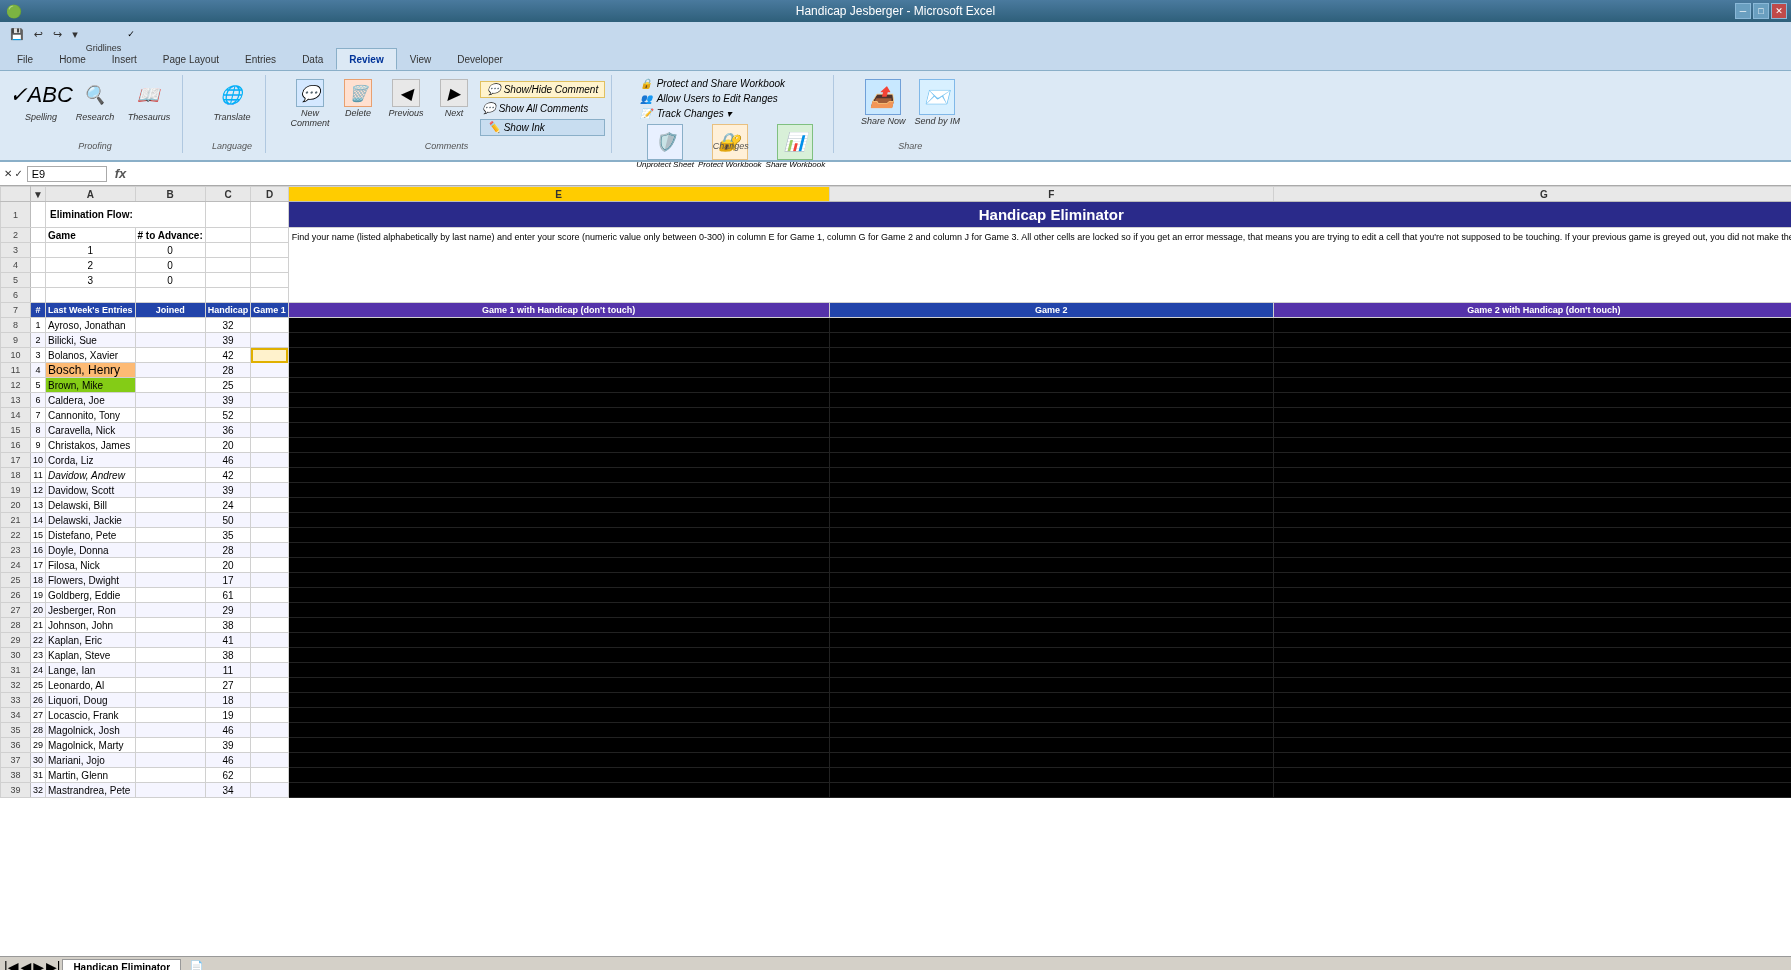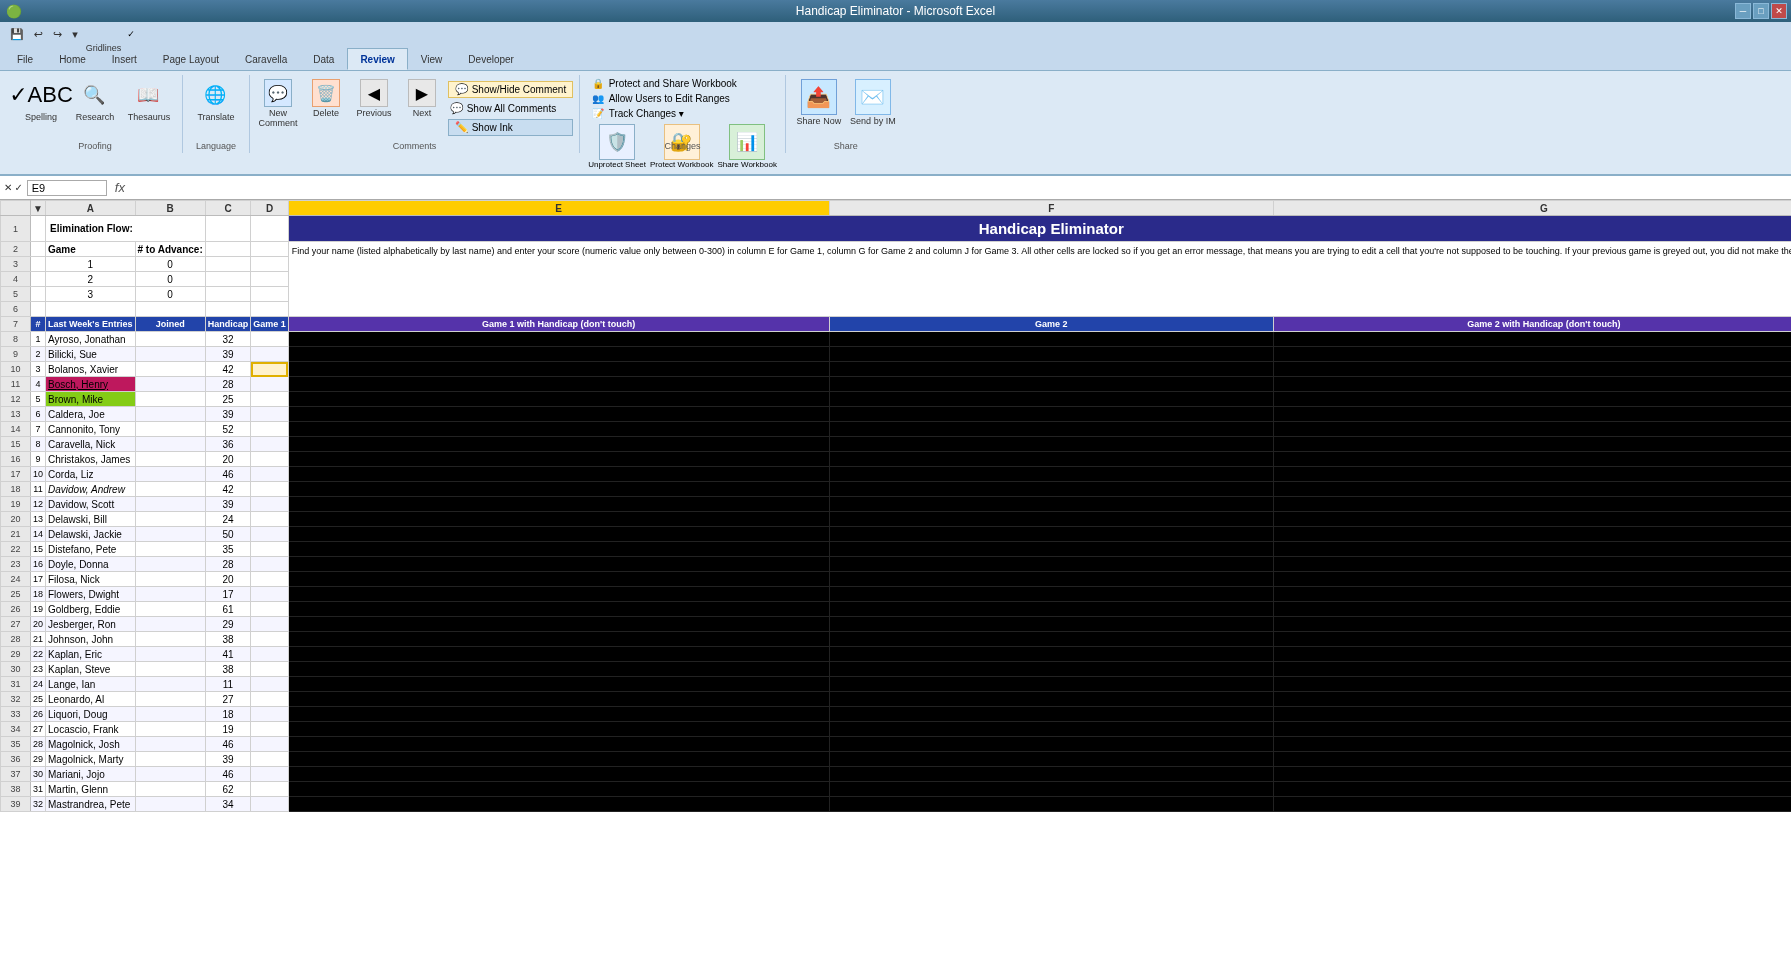--- a/index.html
+++ b/index.html
@@ -59,25 +59,26 @@
     .ribbon-tab.active {
       background: #dce9f5;
       border-color: #8aafc8;
       border-bottom: 1px solid #dce9f5;
       font-weight: bold;
       color: #003399;
     }
     .ribbon-content {
       display: flex;
       padding: 4px 8px;
-      gap: 0;
+      gap: 16px;
       background: #dce9f5;
-      height: 104px;
+      height: 90px;
       align-items: flex-start;
       border-top: 1px solid #8aafc8;
+      font-style: italic;
     }
     .ribbon-group {
       display: flex;
       flex-direction: column;
       align-items: center;
       padding: 0 8px;
       border-right: 1px solid #b0c8e0;
       height: 78px;
       position: relative;
     }
@@ -159,21 +160,21 @@
     .name-box {
       width: 80px;
       border: 1px solid #aaa;
       padding: 1px 4px;
       font-size: 11px;
     }
     .formula-fx {
       font-size: 13px;
       color: #555;
       font-style: italic;
-      font-weight: normal;
+      font-weight: bold;
       padding: 0 4px;
     }
     .formula-input {
       flex: 1;
       border: none;
       outline: none;
       font-size: 11px;
     }
 
     
@@ -230,21 +231,21 @@
       gap: 6px;
       background: #c5d9ed;
     }
     .toolbar-btn { font-size: 11px; cursor: pointer; color: #333; padding: 0 2px; }
   </style>
 </head>
 <body>
 
 <div class="title-bar">
   <span style="position:absolute;left:6px;font-size:13px;">🟢</span>
-  <span>Handicap Eliminator - Microsoft Excel</span>
+  <span>Handicap Jesberger - Microsoft Excel</span>
   <div class="title-bar-controls">
     <div class="title-btn">─</div>
     <div class="title-btn">□</div>
     <div class="title-btn close">✕</div>
   </div>
 </div>
 
 <div class="ribbon">
 
   <div class="toolbar-area">
@@ -254,21 +255,21 @@
     <span class="toolbar-btn">▾</span>
     <span style="font-size:9px;color:#333;margin-top:28px;">Gridlines</span>
     <span style="font-size:9px;">✓</span>
   </div>
 
   <div class="ribbon-tabs">
     <div class="ribbon-tab">File</div>
     <div class="ribbon-tab">Home</div>
     <div class="ribbon-tab">Insert</div>
     <div class="ribbon-tab">Page Layout</div>
-    <div class="ribbon-tab">Caravella</div>
+    <div class="ribbon-tab">Entries</div>
     <div class="ribbon-tab">Data</div>
     <div class="ribbon-tab active">Review</div>
     <div class="ribbon-tab">View</div>
     <div class="ribbon-tab">Developer</div>
   </div>
 
   <div class="ribbon-content">
 
     <div class="ribbon-group">
       <div class="ribbon-items">
@@ -530,21 +531,21 @@
     <td style="background:#ffffff;text-align:center;font-size:10px;">42</td>
     <td style="background:#fff2cc;outline:2px solid #e0b000;outline-offset:-2px;;border:1px solid #d0d0d0;"></td>
     <td style="background:#000;border-color:#222;"></td>
     <td style="background:#000;border-color:#222;"></td>
     <td style="background:#000;border-color:#222;"></td>
 
   </tr>
             <tr>
     <td class="row-label">11</td>
     <td style="background:#f5f5ff;text-align:center;font-size:9px;">4</td>
-    <td style="background:#be185d;font-size:10px;text-decoration:underline;">Bosch, Henry</td>
+    <td style="background:#fdba74;font-size:12px;">Bosch, Henry</td>
     <td style="background:#f5f5ff;"></td>
     <td style="background:#f5f5ff;text-align:center;font-size:10px;">28</td>
     <td style="background:#f5f5ff;;border:1px solid #d0d0d0;"></td>
     <td style="background:#000;border-color:#222;"></td>
     <td style="background:#000;border-color:#222;"></td>
     <td style="background:#000;border-color:#222;"></td>
 
   </tr>
             <tr>
     <td class="row-label">12</td>

